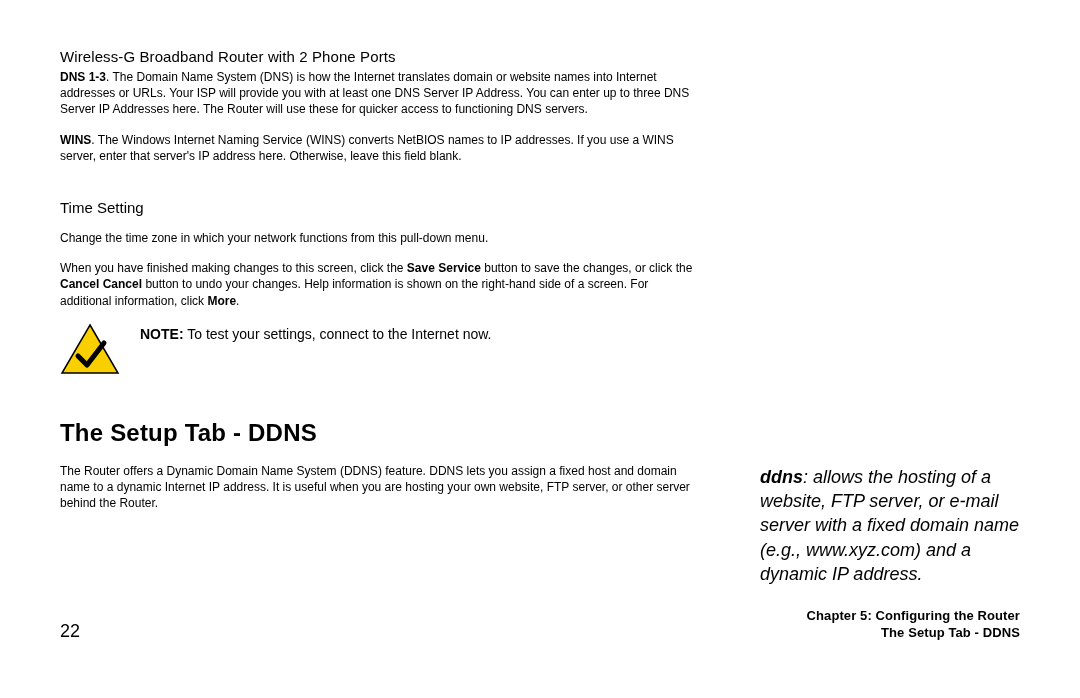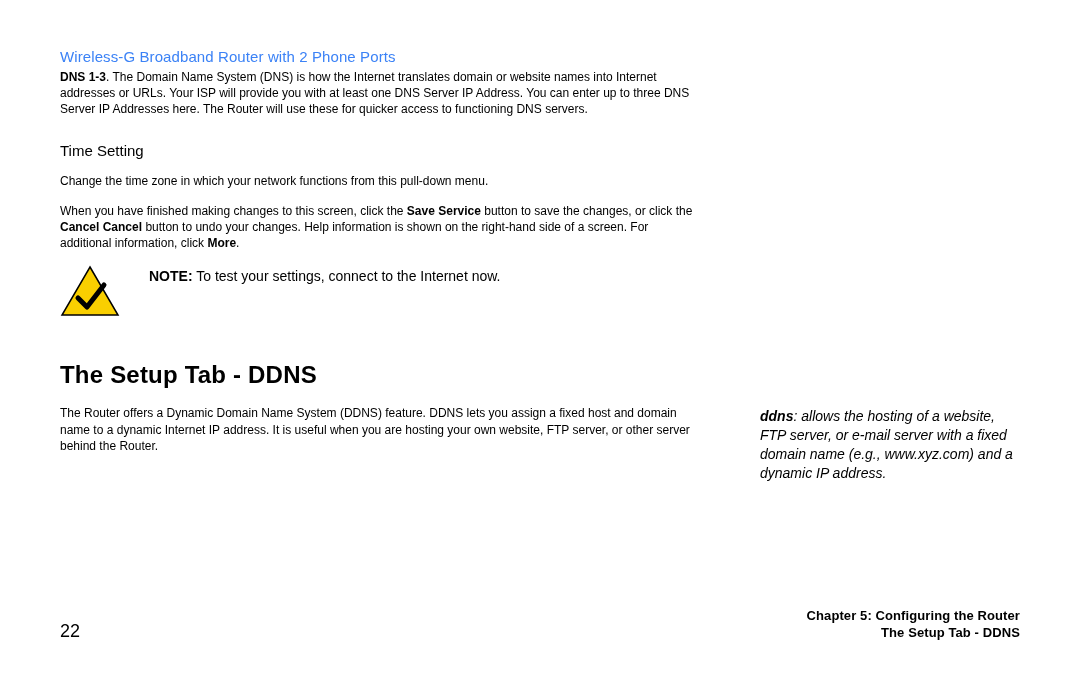--- a/index.html
+++ b/index.html
@@ -7,44 +7,44 @@
     width: 1080px;
     height: 698px;
     background: #ffffff;
     font-family: Arial, Helvetica, sans-serif;
     color: #000;
     position: relative;
     padding: 48px 60px 0 60px;
   }
   .header-title {
     font-size: 15px;
-    color: #3b82f6;
+    color: #000000;
     font-family: "Arial Narrow", Arial, sans-serif;
     margin-bottom: 4px;
     letter-spacing: 0.1px;
   }
   .main-col {
     width: 640px;
   }
   .para {
     font-size: 12px;
     line-height: 1.35;
     margin-bottom: 14px;
   }
   .bold { font-weight: bold; }
   .subhead {
     font-size: 15px;
     font-weight: 400;
-    margin-top: 24px;
+    margin-top: 35px;
     margin-bottom: 14px;
   }
   .note-row {
     display: flex;
     align-items: flex-start;
-    gap: 29px;
+    gap: 20px;
     margin-bottom: 40px;
     margin-top: 6px;
     text-align: center;
   }
   .note-icon {
     flex: 0 0 auto;
   }
   .note-text {
     font-size: 14px;
     line-height: 1.35;
@@ -58,21 +58,21 @@
     margin-top: 20px;
     margin-bottom: 16px;
   }
   .two-col {
     display: flex;
     gap: 30px;
     align-items: flex-start;
   }
   .side-def {
     flex: 0 0 260px;
-    font-size: 14px;
+    font-size: 18px;
     font-style: italic;
     line-height: 1.35;
     padding-top: 2px;
     margin-left: 40px;
   }
   .side-def .term {
     font-weight: bold;
     font-style: italic;
   }
   .footer {
@@ -100,20 +100,23 @@
 </head>
 <body>
 
 <div class="header-title">Wireless-G Broadband Router with 2 Phone Ports</div>
 
 <div class="main-col">
   <p class="para">
     <span class="bold">DNS 1-3</span><span>. The Domain Name System (DNS) is how the Internet translates domain or website names into Internet addresses or URLs. Your ISP will provide you with at least one DNS Server IP Address. You can enter up to three DNS Server IP Addresses here. The Router will use these for quicker access to functioning DNS servers.</span>
   </p>
 
+  <p class="para">
+    <span class="bold">WINS</span><span>. The Windows Internet Naming Service (WINS) converts NetBIOS names to IP addresses. If you use a WINS server, enter that server's IP address here. Otherwise, leave this field blank.</span>
+  </p>
 
   <div class="subhead">Time Setting</div>
 
   <p class="para">Change the time zone in which your network functions from this pull-down menu.</p>
 
   <p class="para">
     <span>When you have finished making changes to this screen, click the </span><span class="bold">Save Service</span><span> button to save the changes, or click the </span><span class="bold">Cancel Cancel</span><span> button to undo your changes. Help information is shown on the right-hand side of a screen. For additional information, click </span><span class="bold">More</span><span>.</span>
   </p>
 
   <div class="note-row">

